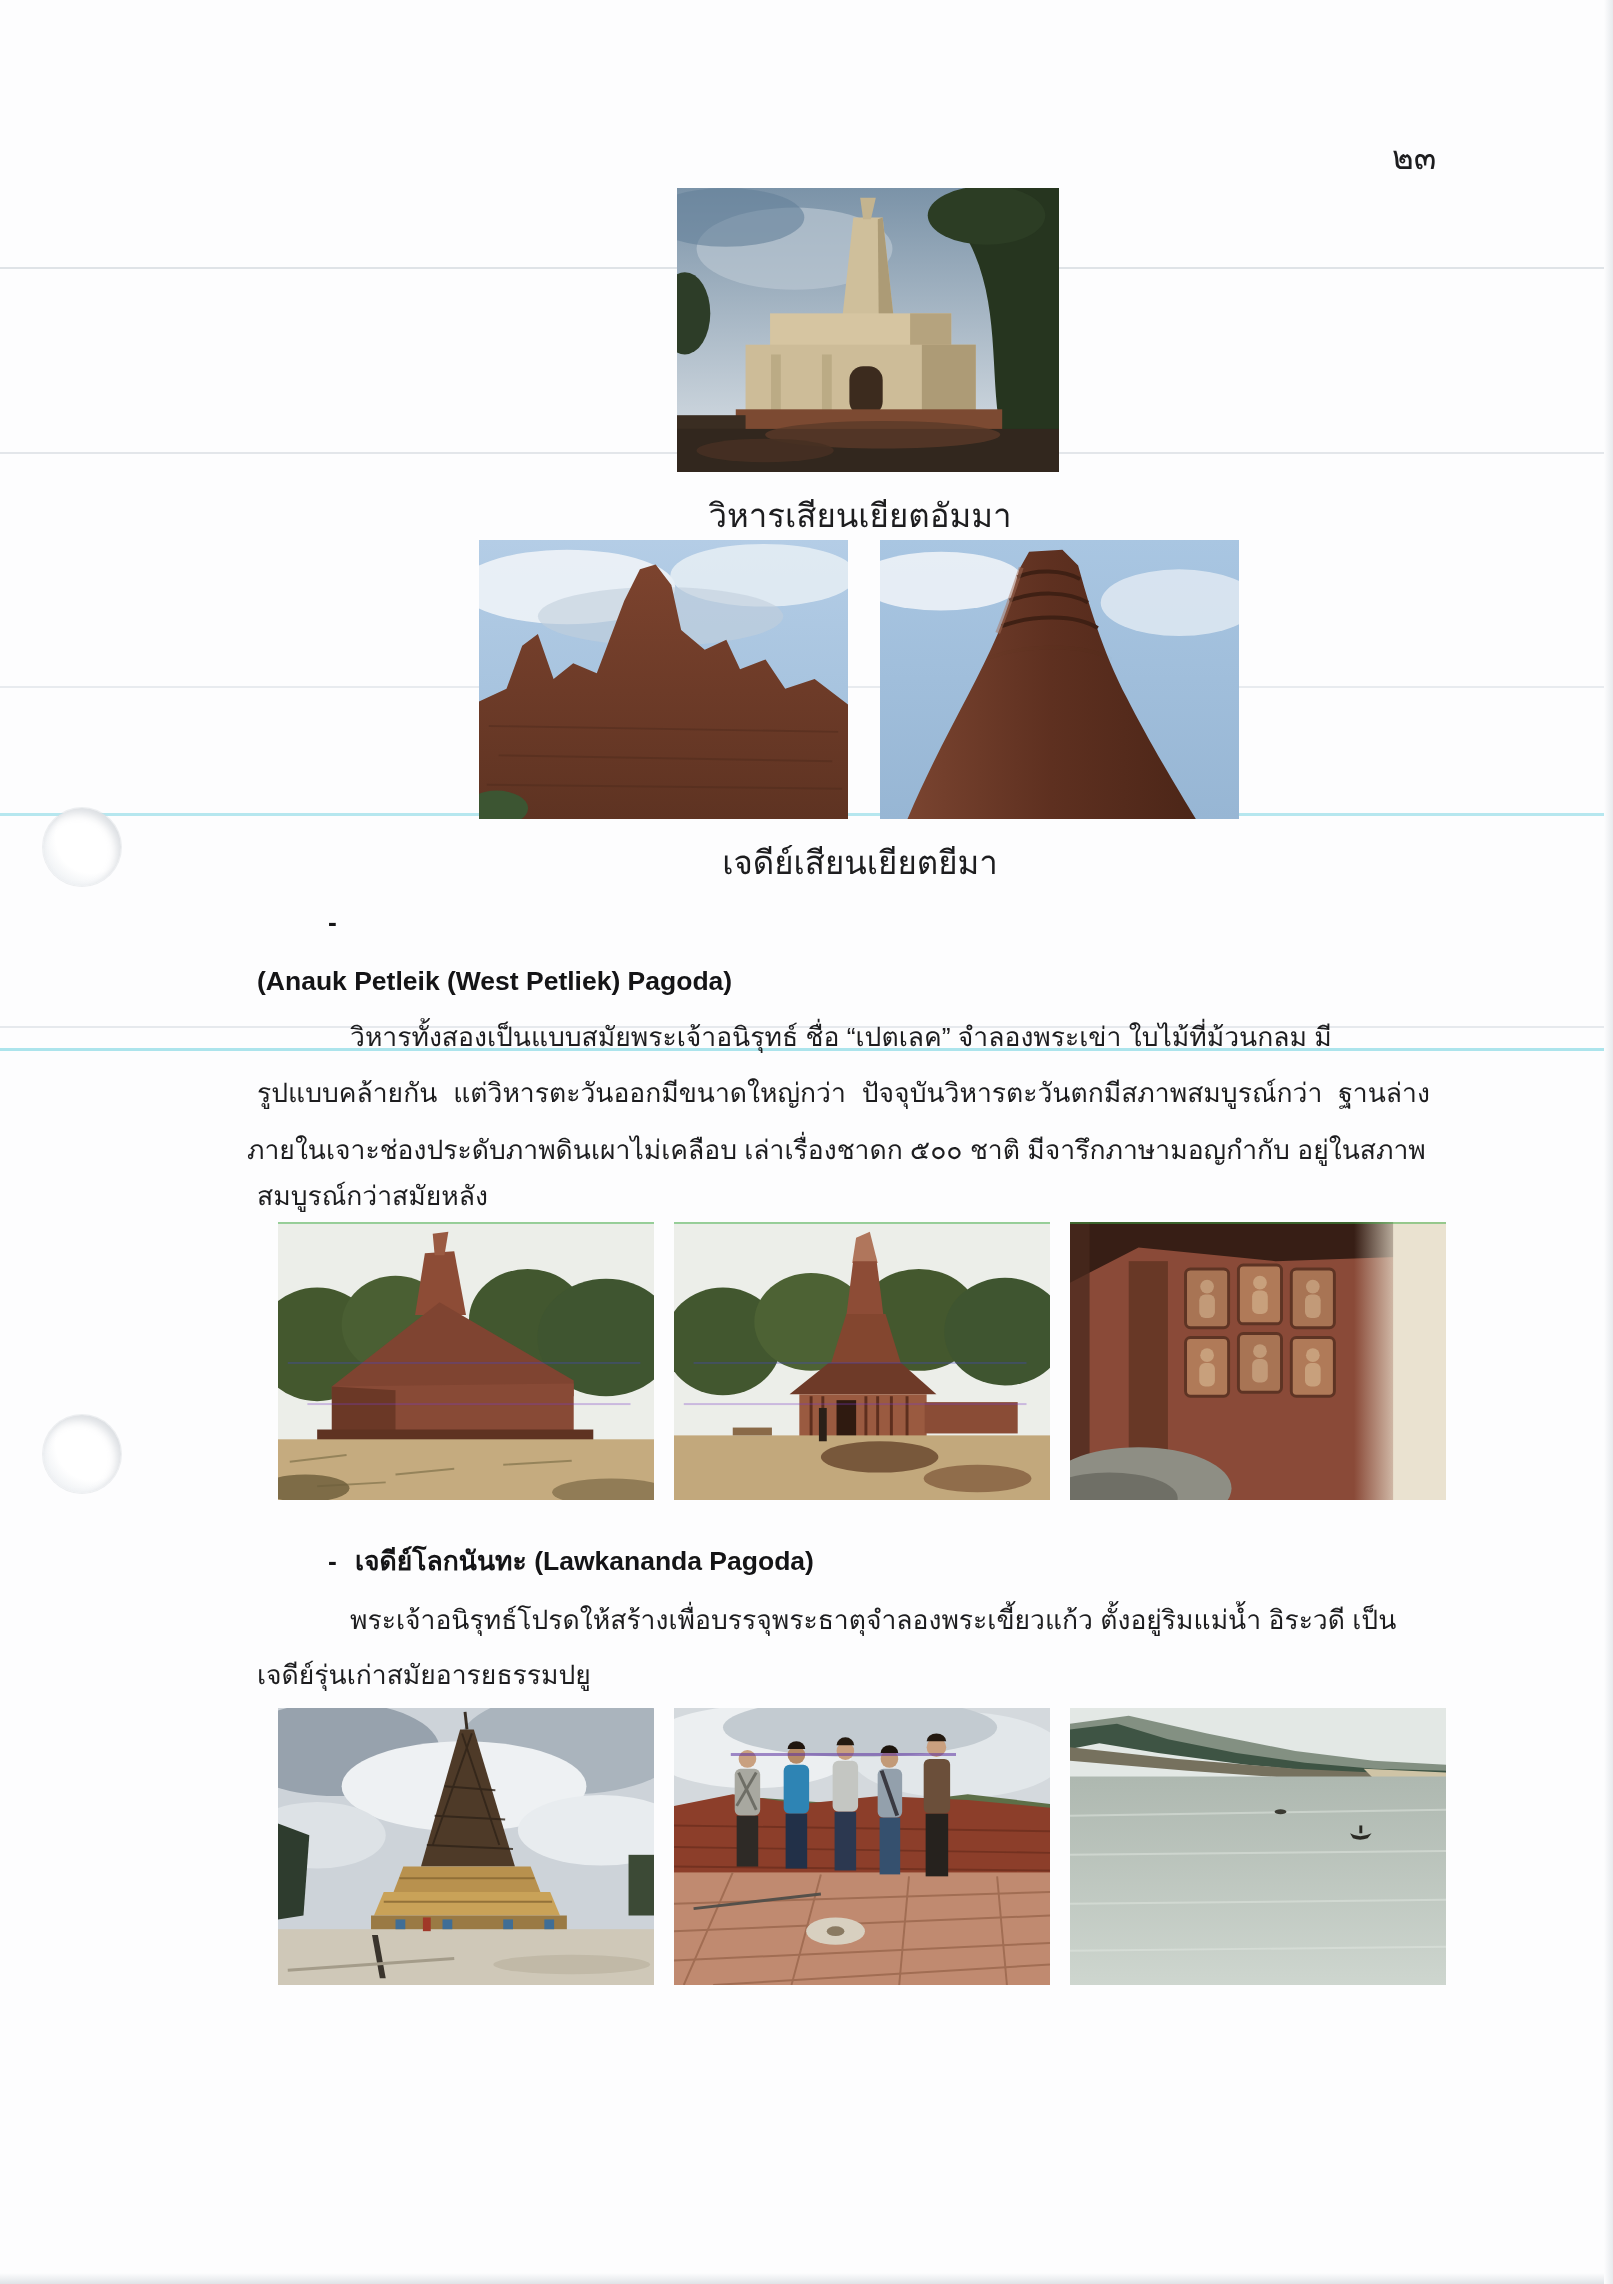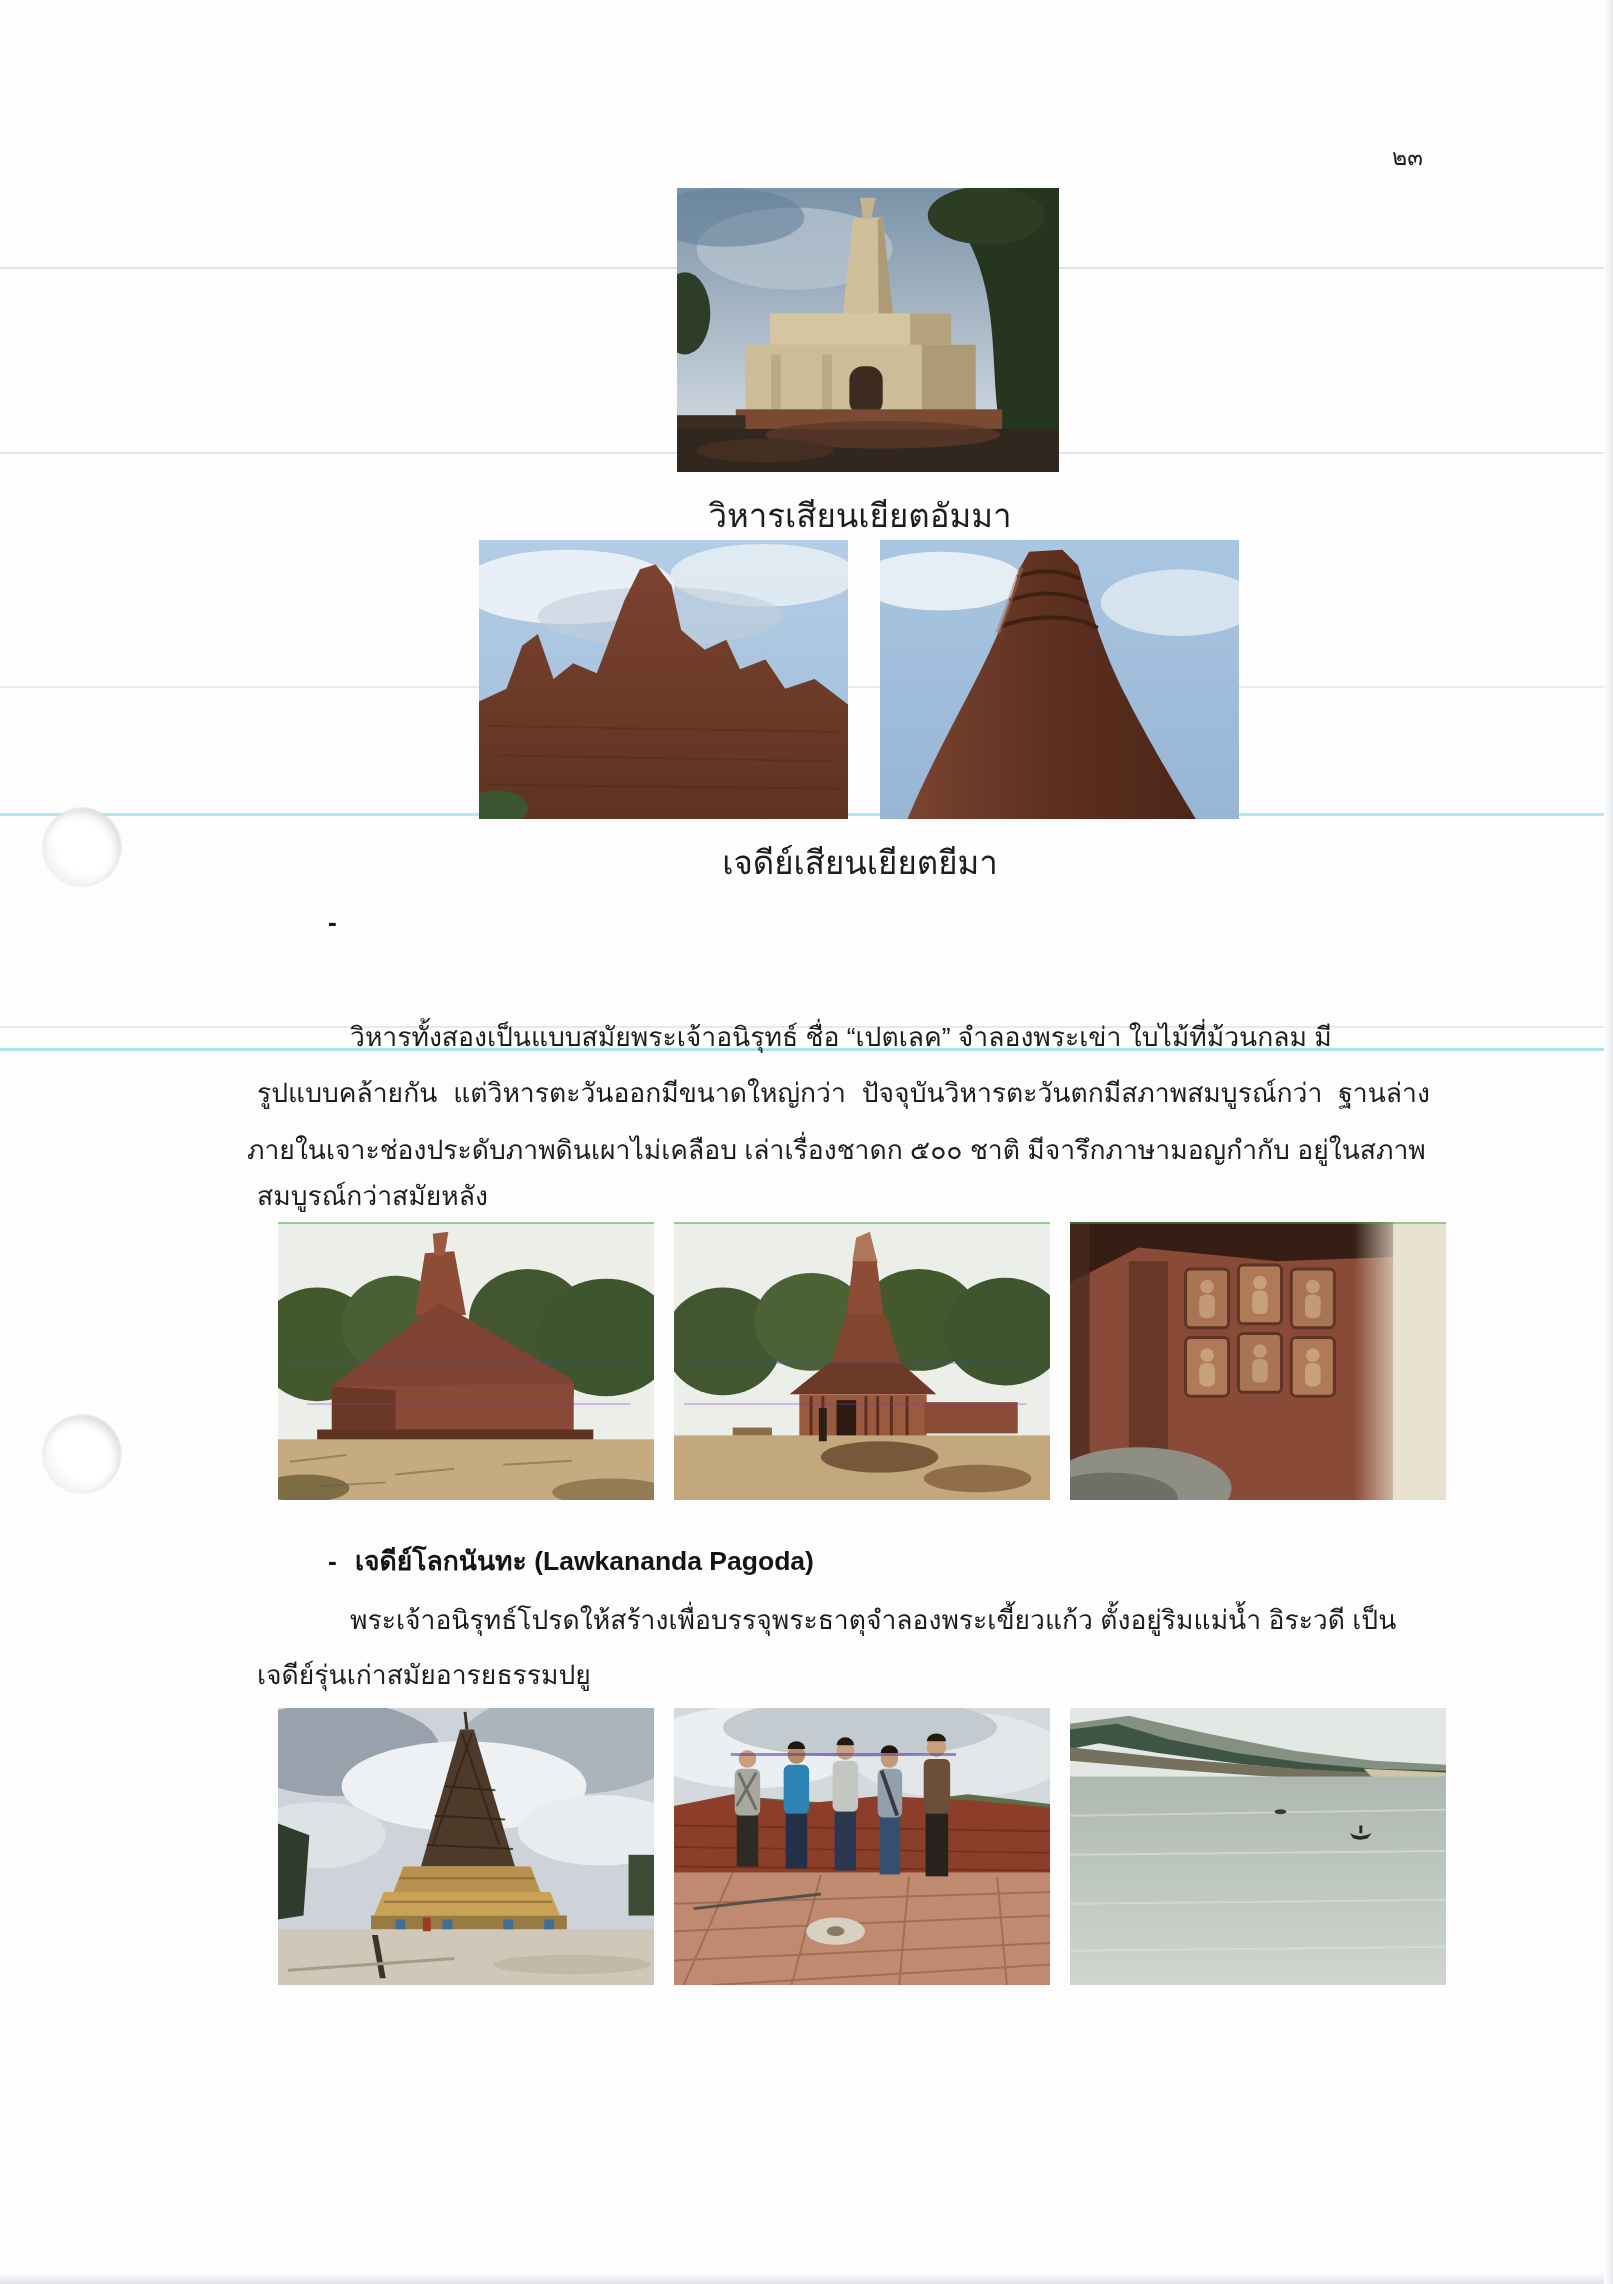--- a/index.html
+++ b/index.html
@@ -29,21 +29,21 @@
   <div class="rule gray" style="top:267px;opacity:.8;"></div>
   <div class="rule gray" style="top:452px;opacity:.7;"></div>
   <div class="rule gray" style="top:686px;opacity:.55;"></div>
   <div class="rule cyan" style="top:813px;opacity:.75;"></div>
   <div class="rule gray" style="top:1026px;opacity:.6;"></div>
   <div class="rule cyan" style="top:1048px;opacity:.85;"></div>
 
   <div class="hole" style="left:43px;top:808px;"></div>
   <div class="hole" style="left:43px;top:1415px;"></div>
 
-  <div class="txt" style="left:1392px;top:135px;font-size:23px;">๒๓</div>
+  <div class="txt" style="left:1392px;top:135px;font-size:33px;">๒๓</div>
 
   <figure class="photo" style="left:677px;top:188px;width:382px;height:284px;margin:0;">
     <svg viewBox="0 0 390 290" preserveAspectRatio="none">
       <defs>
         <linearGradient id="f1sky" x1="0" y1="0" x2="0" y2="1">
           <stop offset="0" stop-color="#7b93a8"></stop>
             <stop offset="1" stop-color="#ccd5dd"></stop>
         </linearGradient>
       </defs>
       <rect x="0" y="0" width="390" height="240" fill="url(#f1sky)"></rect>
@@ -118,20 +118,21 @@
       <path d="M140,38 C158,30 186,30 204,40" stroke="#3f2014" stroke-width="4" fill="none"></path>
       <path d="M132,62 C158,52 192,52 212,64" stroke="#3f2014" stroke-width="4" fill="none"></path>
       <path d="M124,88 C156,76 200,76 222,90" stroke="#3f2014" stroke-width="4" fill="none"></path>
       <path d="M112,120 C150,106 210,106 236,122" stroke="#42221507" stroke-width="4" fill="none" opacity=".6"></path>
       <path d="M120,95 C130,70 138,46 144,28" stroke="#a5705a" stroke-width="5" fill="none" opacity=".5"></path>
     </svg>
   </figure>
   <figcaption class="caption" style="left:566px;top:836px;">เจดีย์เสียนเยียตยีมา</figcaption>
 
   <div class="txt bold" style="left:328px;top:900px;">-</div>
+  <div class="txt bold" style="left:257px;top:959px;">(Anauk Petleik (West Petliek) Pagoda)</div>
   <div class="txt" style="left:350px;top:1015px;">วิหารทั้งสองเป็นแบบสมัยพระเจ้าอนิรุทธ์ ชื่อ “เปตเลค” จำลองพระเข่า ใบไม้ที่ม้วนกลม มี</div>
   <div class="txt" style="left:257px;top:1073px;font-family:Liberation Mono, monospace;">รูปแบบคล้ายกัน แต่วิหารตะวันออกมีขนาดใหญ่กว่า ปัจจุบันวิหารตะวันตกมีสภาพสมบูรณ์กว่า ฐานล่าง</div>
   <div class="txt" style="left:247px;top:1128px;">ภายในเจาะช่องประดับภาพดินเผาไม่เคลือบ เล่าเรื่องชาดก ๕๐๐ ชาติ มีจารึกภาษามอญกำกับ อยู่ในสภาพ</div>
   <div class="txt" style="left:257px;top:1174px;">สมบูรณ์กว่าสมัยหลัง</div>
 
   <figure class="photo" style="left:278px;top:1222px;width:376px;height:278px;margin:0;">
     <svg viewBox="0 0 384 284" preserveAspectRatio="none">
       <rect width="384" height="284" fill="#eceee9"></rect>
       <ellipse cx="40" cy="125" rx="62" ry="58" fill="#44582e"></ellipse>
       <ellipse cx="120" cy="105" rx="55" ry="50" fill="#4a5f33"></ellipse>

